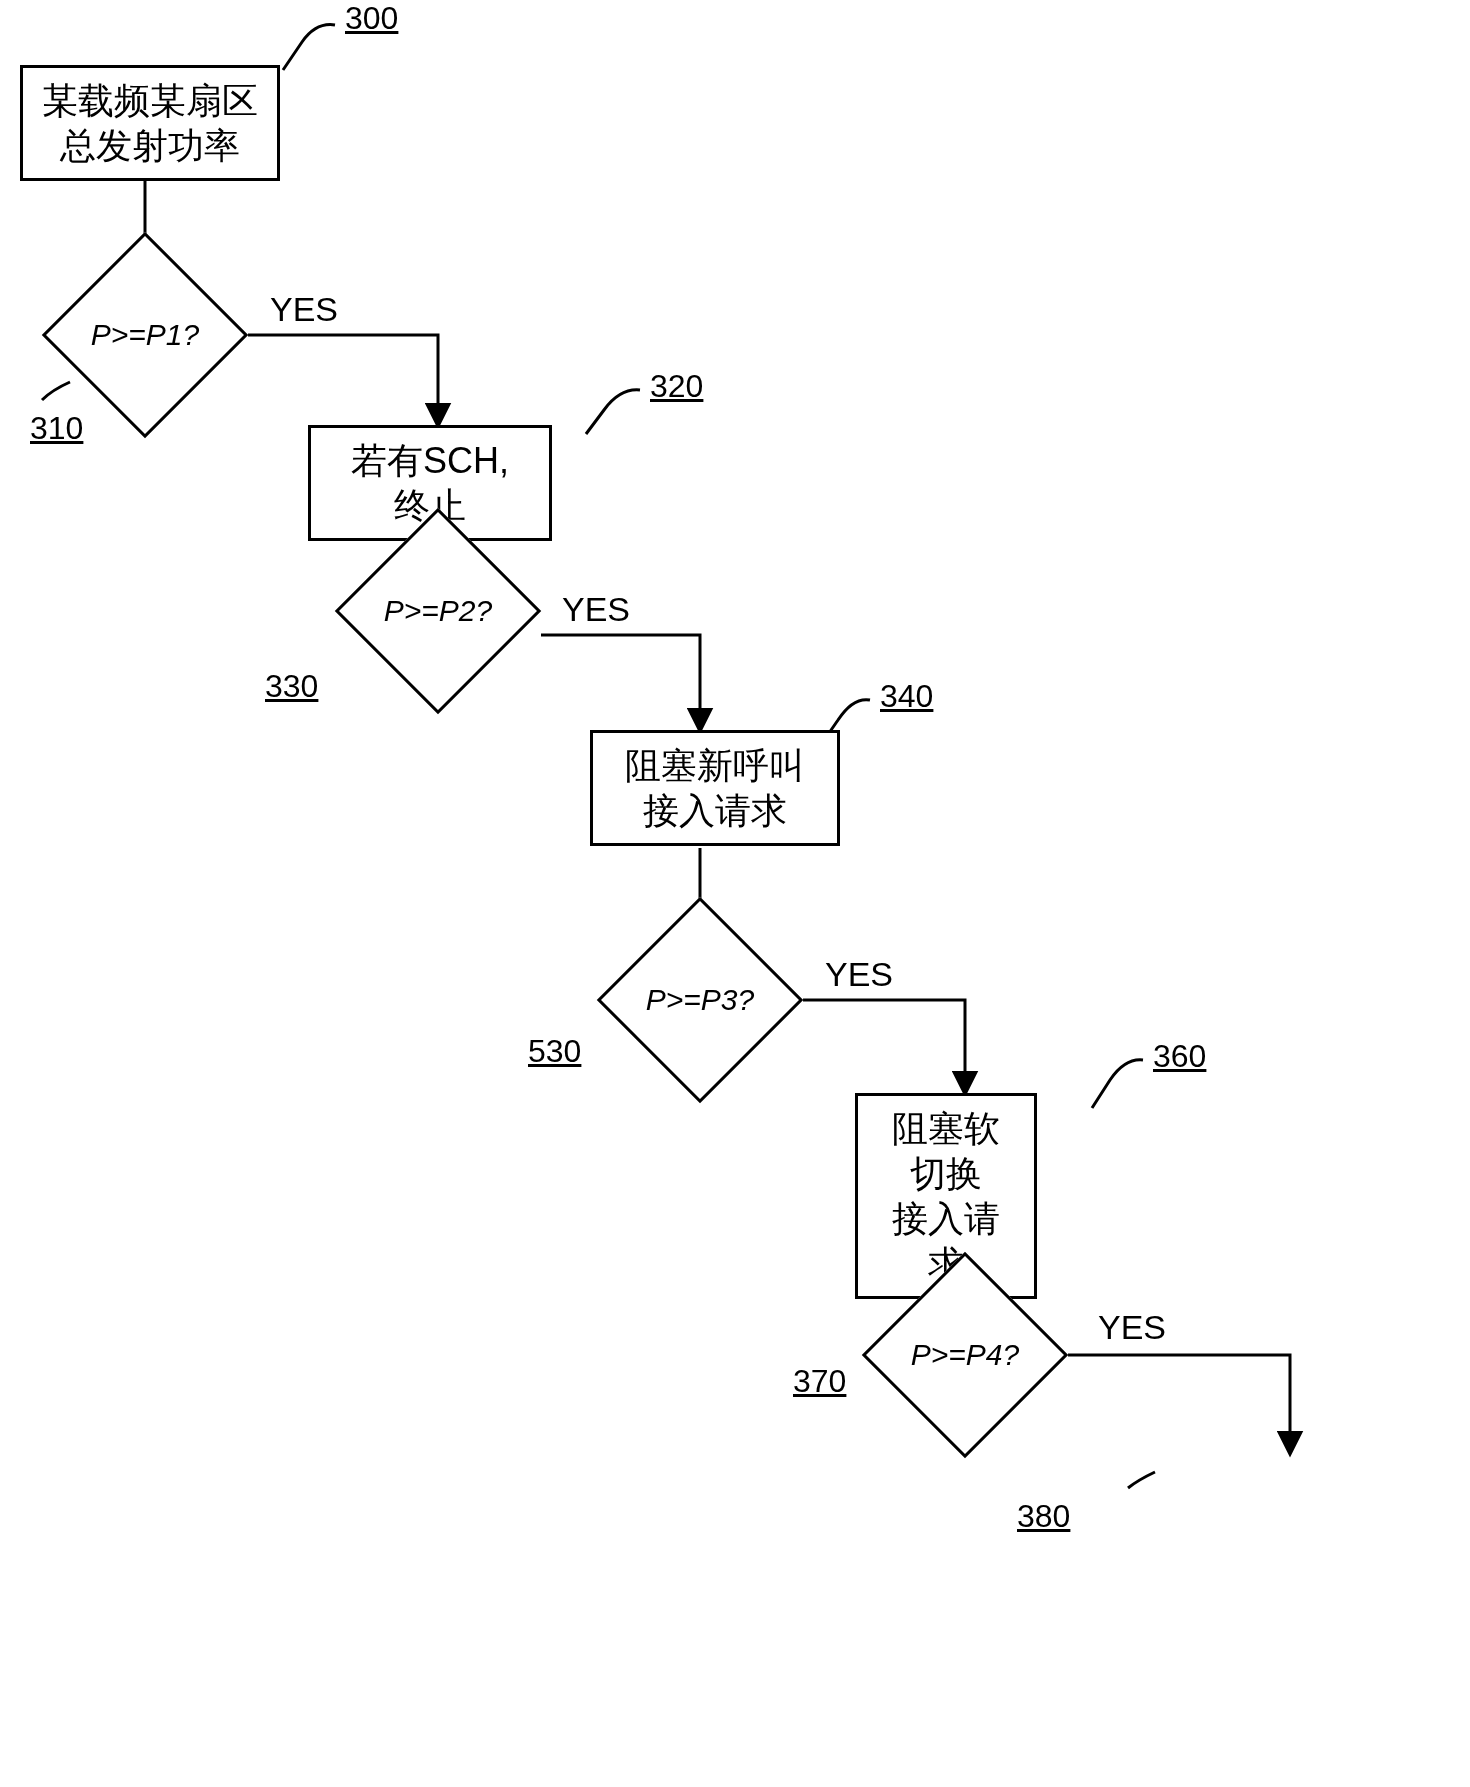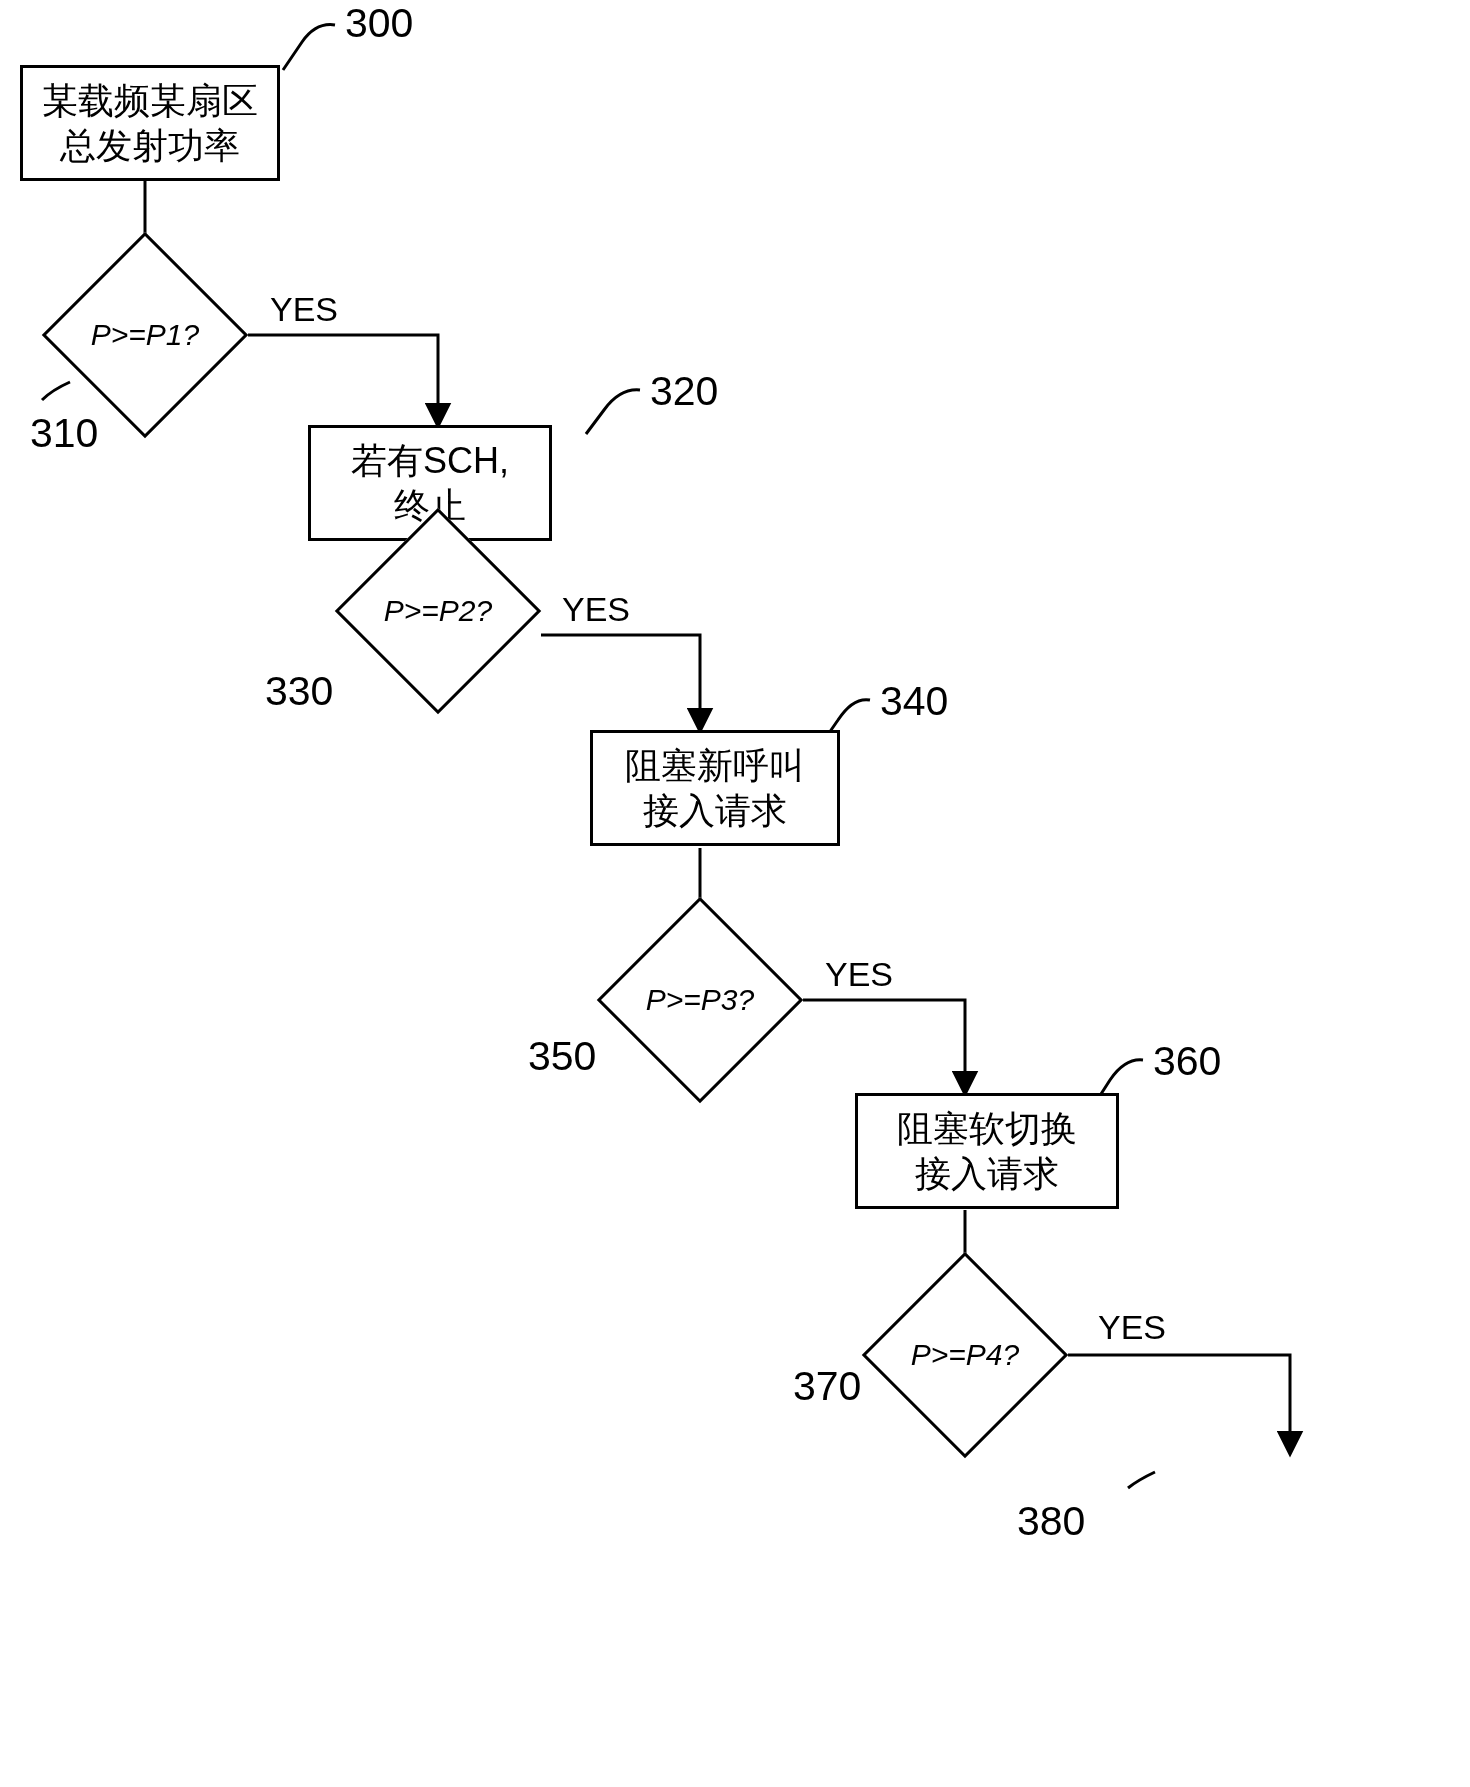--- a/index.html
+++ b/index.html
@@ -46,22 +46,23 @@
     position: absolute;
     top: 0; left: 0; right: 0; bottom: 0;
     display: flex;
     align-items: center;
     justify-content: center;
     font-size: 30px;
     font-style: italic;
   }
   .label {
     position: absolute;
-    font-size: 41px;
+    font-size: 32px;
     z-index: 3;
+    text-decoration: underline;
   }
   .yes-label {
     position: absolute;
     font-size: 34px;
     z-index: 3;
   }
 </style>
 </head>
 <body>
 
@@ -131,24 +132,24 @@
 <div class="box" style="left:590px; top:730px; width:250px;">
   <div>阻塞新呼叫</div>
   <div>接入请求</div>
 </div>
 <div class="label" style="left:880px; top:678px;">340</div>
 
 <div class="diamond-wrap" style="left:627px; top:927px; width:146px; height:146px;">
   <div class="diamond"></div>
   <div class="diamond-text">P&gt;=P3?</div>
 </div>
-<div class="label" style="left:528px; top:1033px;">350</div>
+<div class="label" style="left:528px; top:1033px;">530</div>
 <div class="yes-label" style="left:825px; top:955px;">YES</div>
 
-<div class="box" style="left:855px; top:1093px; width:264px;">
+<div class="box" style="left:855px; top:1093px; width:182px;">
   <div>阻塞软切换</div>
   <div>接入请求</div>
 </div>
 <div class="label" style="left:1153px; top:1038px;">360</div>
 
 <div class="diamond-wrap" style="left:892px; top:1282px; width:146px; height:146px;">
   <div class="diamond"></div>
   <div class="diamond-text">P&gt;=P4?</div>
 </div>
 <div class="label" style="left:793px; top:1363px;">370</div>

